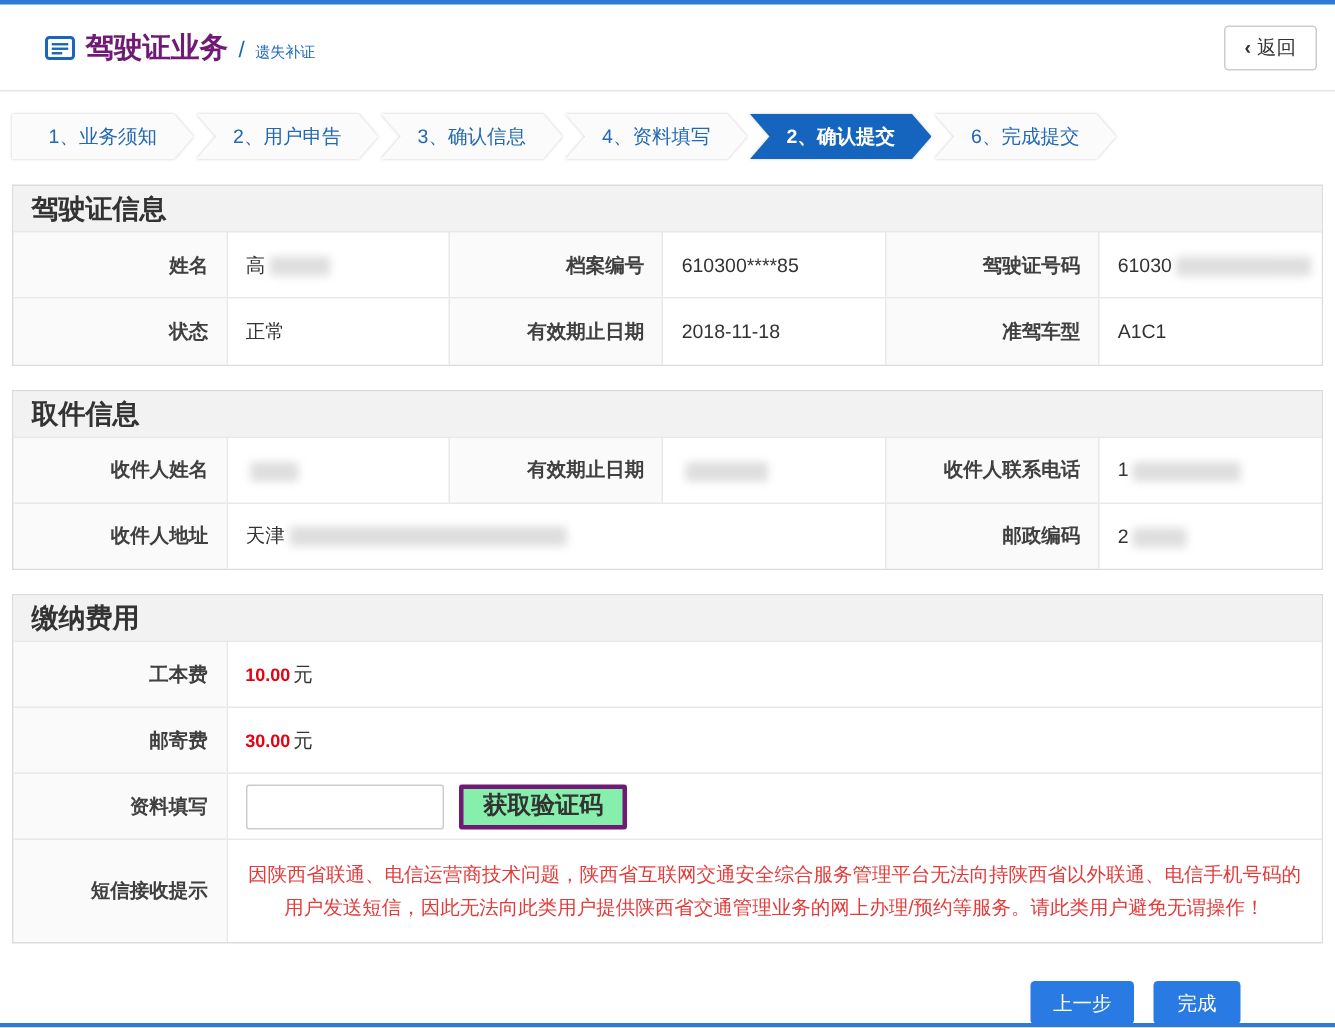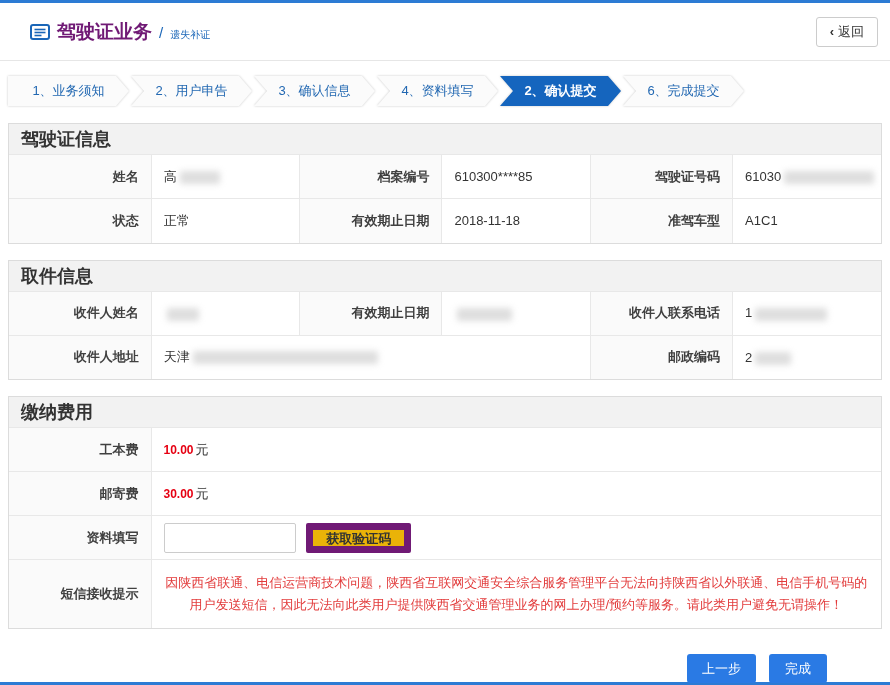--- a/index.html
+++ b/index.html
@@ -85,22 +85,22 @@
 
   
   .fee-num { color:#e60012; font-weight:bold; font-size:12px;text-align:right; }
   .fee-unit { color:#333; font-size:13px; margin-left:2px; }
   .code-input {
     width:132px; height:30px; border:1px solid #ccc; border-radius:2px;
     padding:0 8px; font-size:13px; font-family:inherit; vertical-align:middle;
   }
   .get-code-btn {
     height:30px; padding:0 13px; margin-left:7px; vertical-align:middle;
-    background:#eab308; border:7px solid #701a75; border-radius:2px;
-    font-size:13px; font-weight:bold; color:#333; cursor:pointer; font-family:inherit;
+    background:#86efac; border:3px solid #701a75; border-radius:2px;
+    font-size:16px; font-weight:bold; color:#333; cursor:pointer; font-family:inherit;
   }
   td.notice-cell { white-space:normal; padding:12px; height:auto;text-align:center; }
   .notice-text { color:#e23b3b; font-size:13px; line-height:22px; }
 
   
   .actions {
     display:flex; justify-content:flex-end; gap:13px;
     padding:9px 63px 0 0;
   }
   .btn-primary {

